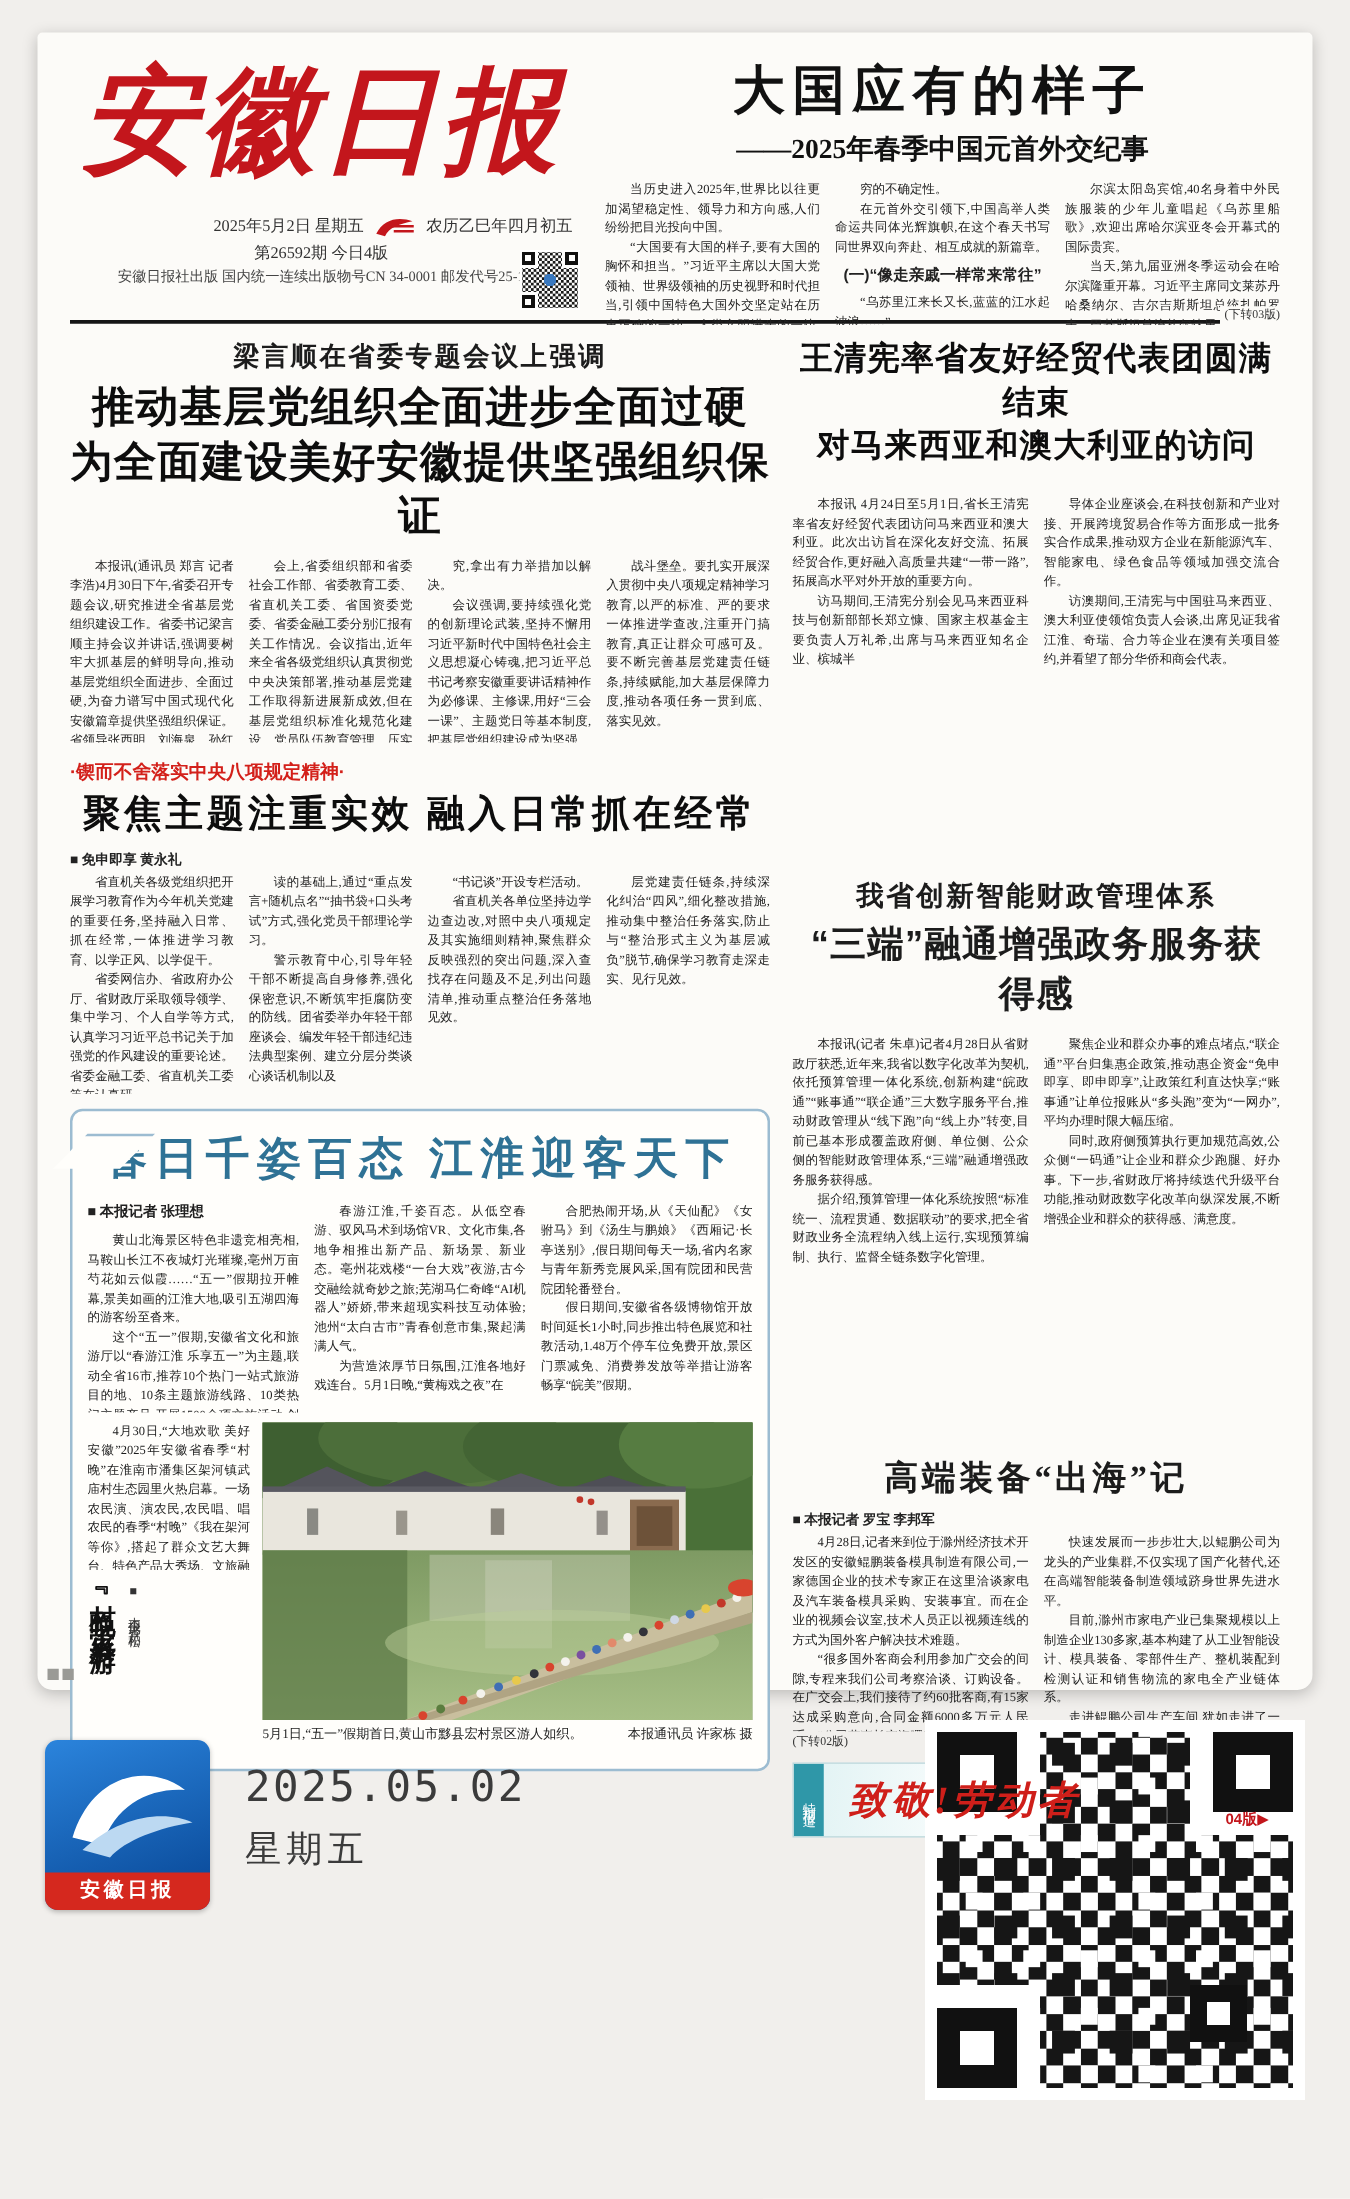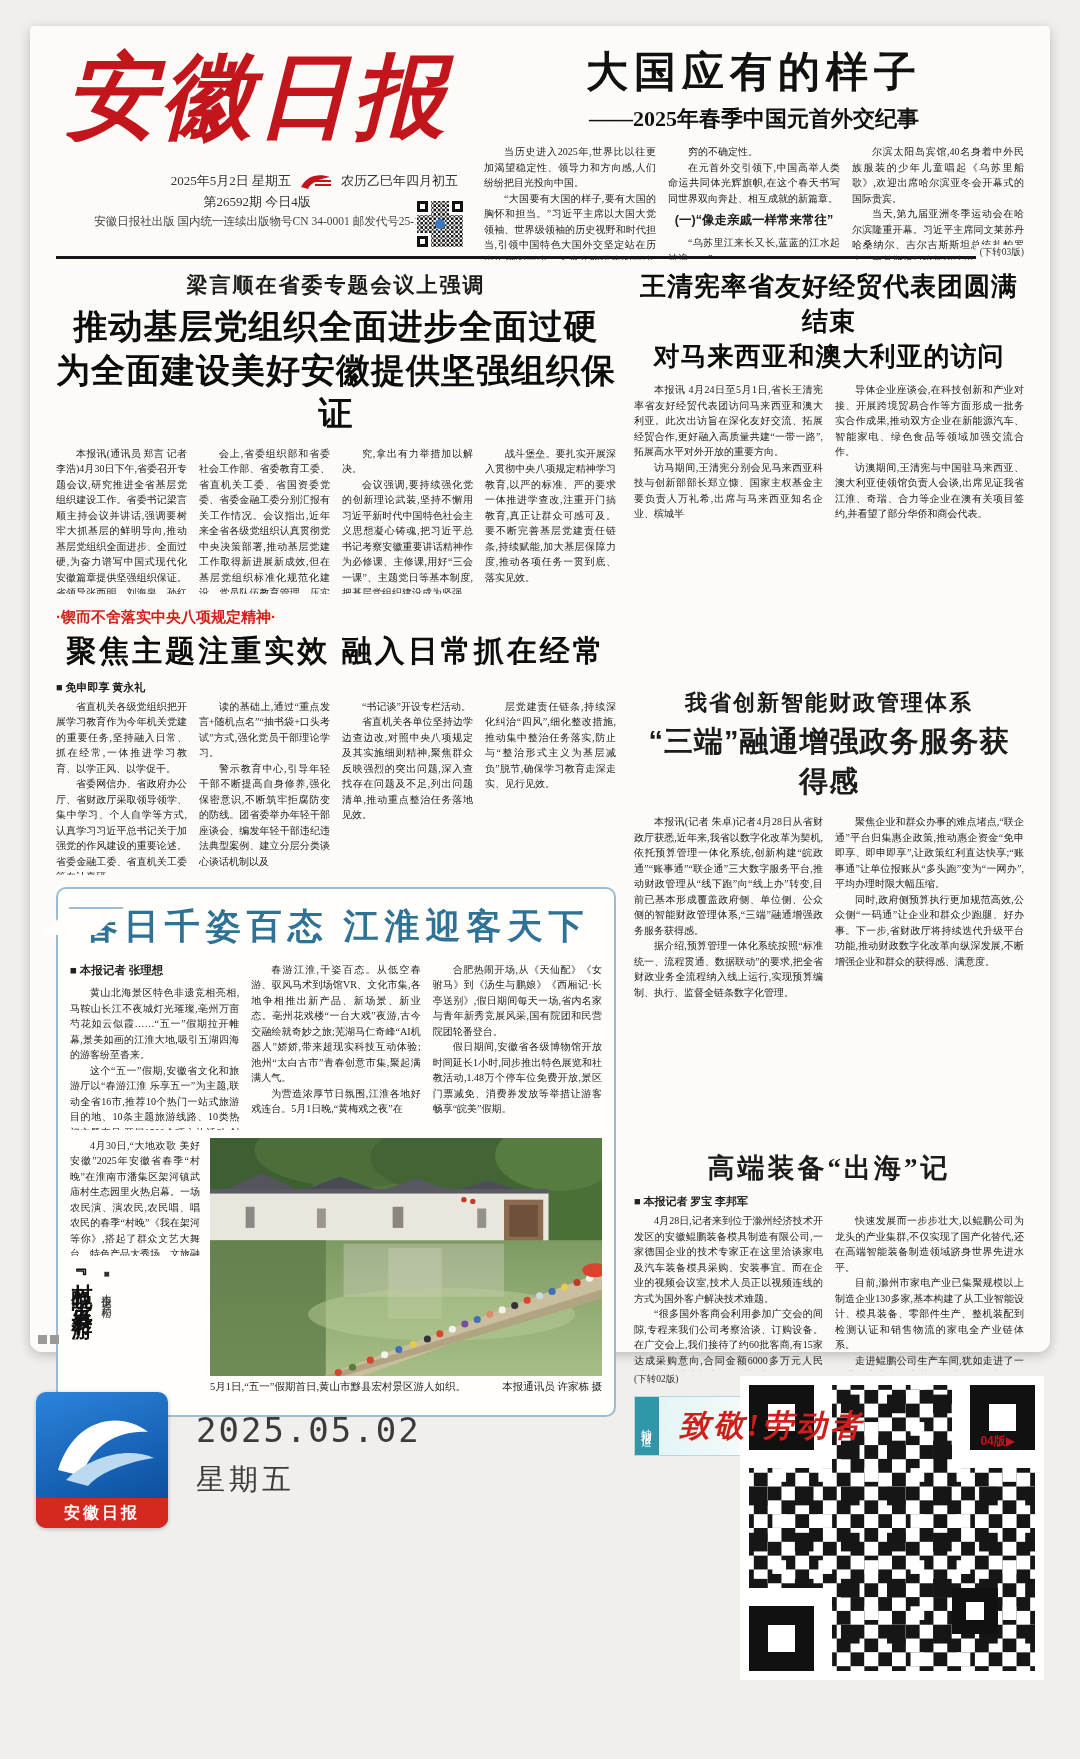--- a/index.html
+++ b/index.html
@@ -76,21 +76,21 @@
   .vbyline{writing-mode:vertical-rl;font-size:10px;color:#333;letter-spacing:2px;padding-top:6px;}
   .side-jump{font-size:9.5px;color:#c3161c;margin-top:4px;}
   .photo-wrap{flex:1;min-width:0;}
   .photo{width:100%;height:238px;display:block;background:#88a06c;}
   .caption-row{display:flex;justify-content:space-between;font-size:10.5px;margin-top:4px;
                color:#222;}
 
   
   .visit-title{margin:0;font-size:26px;font-weight:900;text-align:center;line-height:1.35;
                letter-spacing:1px;color:#0d0d0d;}
-  .visit-cols{margin-top:8px;height:292px;}
+  .visit-cols{margin-top:22px;height:292px;}
   .fin{margin-top:14px;}
   .fin-t1{margin:0;font-size:22px;font-weight:700;text-align:center;letter-spacing:2px;}
   .fin-t2{margin:4px 0 12px;font-size:29px;font-weight:900;text-align:center;letter-spacing:1px;}
   .fin-cols{height:322px;}
   .equip{margin-top:14px;}
   .equip-t{margin:0;font-size:27px;font-weight:700;text-align:center;letter-spacing:3px;}
   .equip-cols{height:158px;margin-top:2px;}
   .equip-jump{font-size:9.5px;color:#333;margin-top:2px;}
 
   

